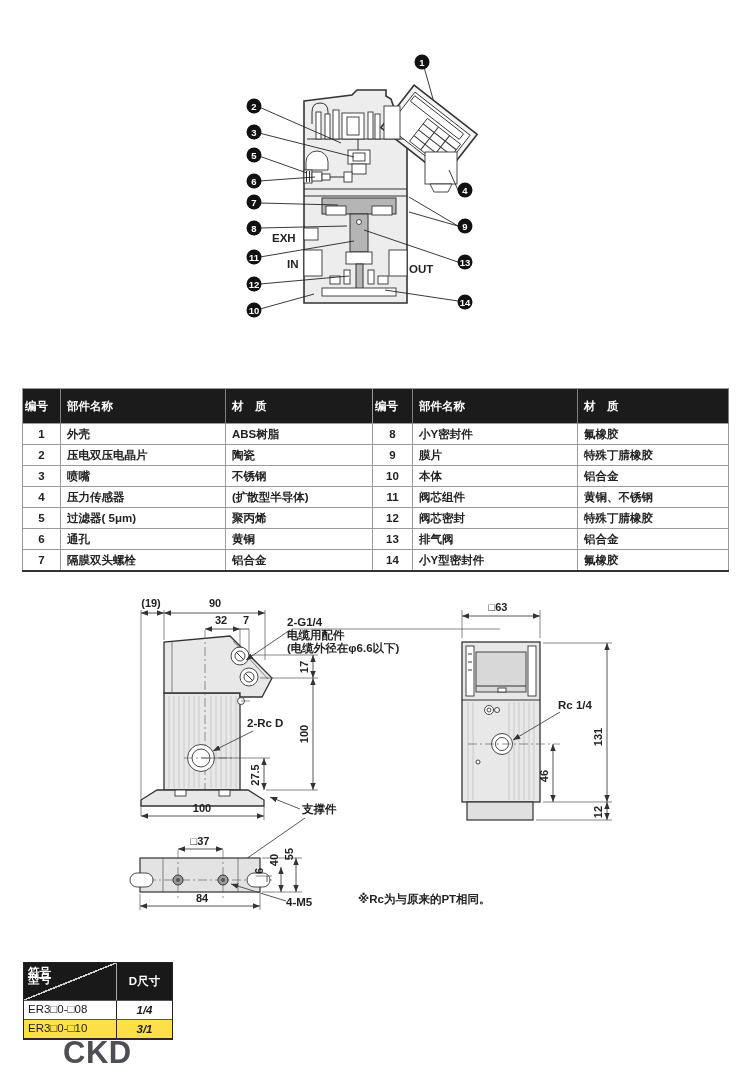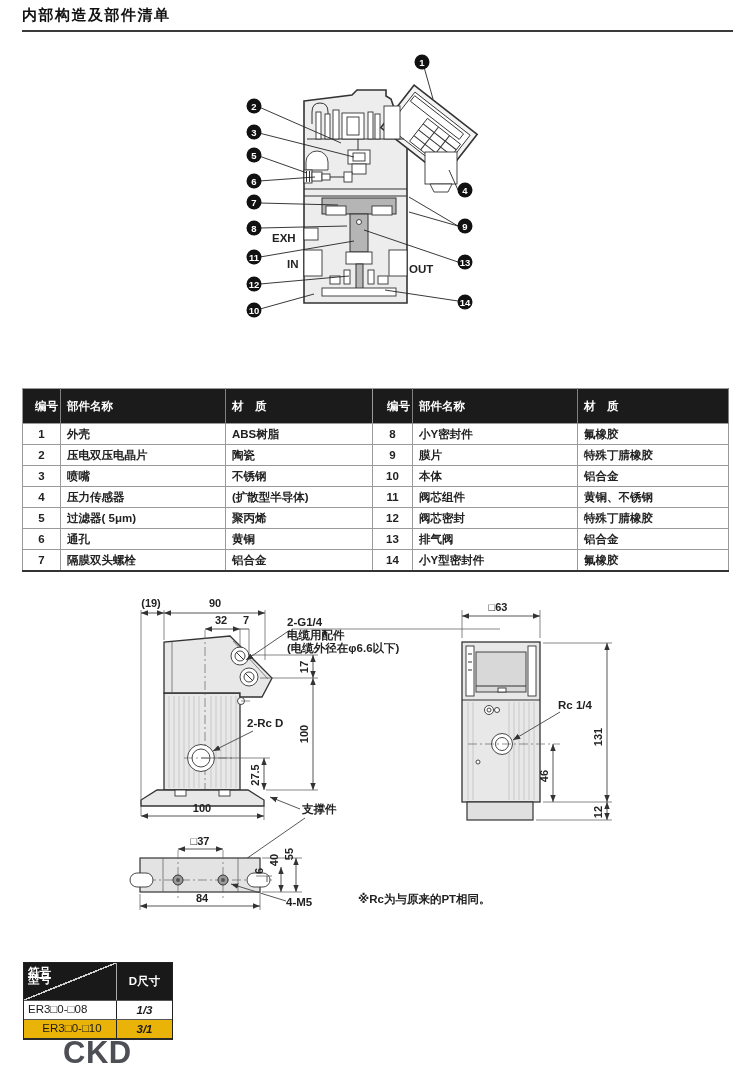--- a/index.html
+++ b/index.html
@@ -5,36 +5,36 @@
   html,body{margin:0;padding:0;background:#fff;}
   .sheet{position:relative;width:750px;height:1068px;background:#ffffff;overflow:hidden;
          font-family:"Liberation Sans","DejaVu Sans",sans-serif;color:#1a1a1a;}
   .sec-title{position:absolute;left:22px;width:711px;font-size:15px;font-weight:700;
              letter-spacing:1.5px;color:#111;padding-bottom:5px;border-bottom:2px solid #3a3a3a;}
   
   table.ptable{position:absolute;top:388px;border-collapse:collapse;table-layout:fixed;
                font-size:11.5px;line-height:1.1;border:1px solid #999;border-bottom:2px solid #333;}
   table.ptable th{background:#1b1b1b;color:#fff;font-weight:700;text-align:left;
                   padding:2px 6px;height:14px;border-right:1px solid #808080;}
-  table.ptable th.cno{text-align:right;padding:10px 2px;}
+  table.ptable th.cno{text-align:left;padding:10px 2px;}
   table.ptable td{border:1px solid #9a9a9a;padding:2px 6px;height:16px;font-weight:600;color:#222;}
   table.ptable td.cno{text-align:center;padding:1px 2px;}
   
   .mtable{position:absolute;left:23px;top:962px;width:150px;border:1px solid #222;
           border-bottom:2px solid #2a2a2a;font-size:11.5px;box-sizing:border-box;}
   .mtable .hrow{display:flex;height:37px;background:#191919;color:#fff;}
   .mtable .hleft{position:relative;width:92px;box-sizing:border-box;
      background:linear-gradient(to bottom right,transparent calc(50% - 0.8px),
         #cfcfcf calc(50% - 0.8px),#cfcfcf calc(50% + 0.8px),transparent calc(50% + 0.8px));}
   .mtable .hleft .t1{position:absolute;top:2px;left:4px;font-weight:700;text-decoration:underline;}
   .mtable .hleft .t2{position:absolute;bottom:13px;left:4px;font-weight:700;}
   .mtable .hright{flex:1;display:flex;align-items:center;justify-content:center;
                   border-left:1px solid #aaa;font-weight:700;}
   .mtable .drow{display:flex;height:18px;border-top:1px solid #555;align-items:stretch;}
-  .mtable .drow.alt{background:#eab308;text-align:center;}
+  .mtable .drow.alt{background:#fde047;}
   .mtable .dmodel{width:92px;box-sizing:border-box;padding:2px 0 0 4px;font-weight:400;}
   .mtable .dsize{flex:1;display:flex;align-items:center;justify-content:center;
                  border-left:1px solid #222;font-weight:700;font-style:italic;}
   .logo{position:absolute;left:63px;top:1035px;font-size:31px;font-weight:900;
         color:#4e4f55;letter-spacing:0.5px;}
   
   .ol{fill:#ededed;stroke:#333;stroke-width:1.6;}
   .ln{stroke:#333;stroke-width:1;fill:none;}
   .part{fill:#fff;stroke:#333;stroke-width:0.9;}
   .core{fill:#b5b5b5;stroke:#333;stroke-width:1;}
@@ -47,21 +47,20 @@
   .dim{stroke:#444;stroke-width:0.9;fill:none;}
   .ext{stroke:#555;stroke-width:0.7;fill:none;}
   .cl{stroke:#666;stroke-width:0.7;fill:none;stroke-dasharray:9 3 2 3;}
   .hatch{stroke:#c0c0c0;stroke-width:0.8;}
 </style>
 </head>
 <body>
 
 <div class="sheet">
 
-  <div class="sec-title" style="top:6px;">内部构造及部件清单</div>
 
   <svg style="position:absolute;left:230px;top:50px;" width="270" height="285" viewBox="230 50 270 285">
 
     <path class="ol" d="M304,101 L352,95 L357,90 L386,90 L386,96 L391,99 L407,146 L407,303 L304,303 Z"></path>
 
     <g transform="rotate(38 429 131)">
       <rect x="389" y="104" width="80" height="54" fill="#f4f4f4" stroke="#333" stroke-width="1.6"></rect>
       <rect x="394" y="109" width="70" height="44" class="part"></rect>
       <rect x="396" y="112" width="62" height="7" class="part"></rect>
       <g>
@@ -493,21 +492,21 @@
   <div class="mtable">
     <div class="hrow">
       <div class="hleft">
         <span class="t1">符号</span>
         <span class="t2">型号</span>
       </div>
       <div class="hright">D尺寸</div>
     </div>
     <div class="drow">
       <div class="dmodel">ER3□0-□08</div>
-      <div class="dsize">1/3</div>
+      <div class="dsize">1/4</div>
     </div>
     <div class="drow alt">
       <div class="dmodel">ER3□0-□10</div>
       <div class="dsize">3/1</div>
     </div>
   </div>
 
   <div class="logo">CKD</div>
 
 </div>

